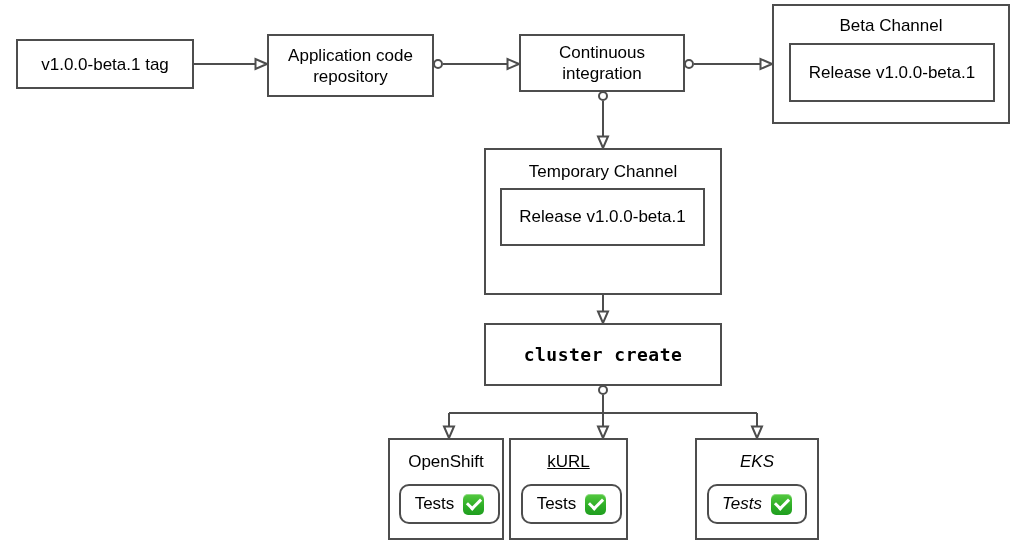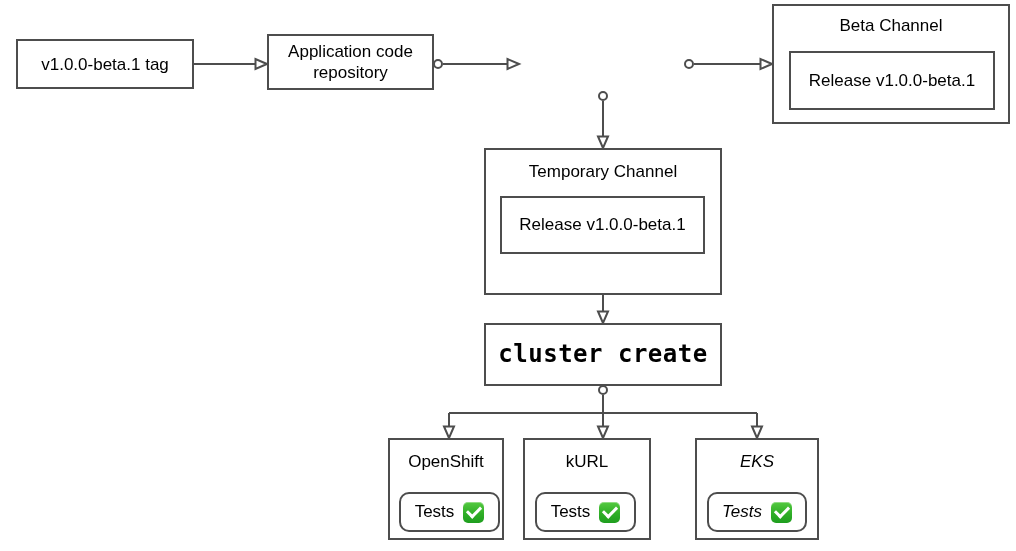--- a/index.html
+++ b/index.html
@@ -48,26 +48,25 @@
   }
   .inner-box {
     position: absolute;
     box-sizing: border-box;
     background: #ffffff;
     border: 2px solid #4d4d4d;
     display: flex;
     align-items: center;
     justify-content: center;
     font-size: 17px;
-    margin-top: 8px;
   }
   .mono-label {
     font-family: "DejaVu Sans Mono", monospace;
     font-weight: bold;
-    font-size: 24px;
+    font-size: 18px;
     letter-spacing: 0.5px;
   }
   .tests-box {
     gap: 9px;
     border-radius: 10px;
   }
   .check-icon {
     display: inline-block;
     position: relative;
     width: 21px;
@@ -133,24 +132,27 @@
         <path d="M603,438 L598,426.5 L608,426.5 Z" fill="#ffffff"></path>
         <path d="M757,438 L752,426.5 L762,426.5 Z" fill="#ffffff"></path>
       </g>
     </g>
   </svg>
 
   <div class="node leaf" style="left:16px; top:39px; width:178px; height:50px;">
     <span>v1.0.0-beta.1 tag</span>
   </div>
 
-  <div class="node leaf" style="left:267px; top:34px; width:167px; height:56px;">
+  <div class="node leaf" style="left:267px; top:34px; width:167px; height:63px;">
     <span>Application code repository</span>
   </div>
 
+  <div class="node leaf" style="left:519px; top:34px; width:166px; height:58px;">
+    <span>Continuous integration</span>
+  </div>
 
   <div class="node container-node" style="left:772px; top:4px; width:238px; height:120px;">
     <div class="container-title" style="padding-top:9px;">Beta Channel</div>
     <div class="inner-box" style="left:15px; top:37px; width:206px; height:59px;">
       <span>Release v1.0.0-beta.1</span>
     </div>
   </div>
 
   <div class="node container-node" style="left:484px; top:148px; width:238px; height:147px;">
     <div class="container-title" style="padding-top:11px;">Temporary Channel</div>
@@ -164,21 +166,21 @@
   </div>
 
   <div class="node container-node" style="left:388px; top:438px; width:116px; height:102px;">
     <div class="container-title" style="padding-top:11px;">OpenShift</div>
     <div class="inner-box tests-box" style="left:9px; top:44px; width:101px; height:40px;">
       <span>Tests</span>
       <span class="check-icon"></span>
     </div>
   </div>
 
-  <div class="node container-node" style="left:523px; top:438px; width:128px; height:102px;">
+  <div class="node container-node" style="left:509px; top:438px; width:119px; height:102px;text-decoration:underline;">
     <div class="container-title" style="padding-top:11px;">kURL</div>
     <div class="inner-box tests-box" style="left:10px; top:44px; width:101px; height:40px;">
       <span>Tests</span>
       <span class="check-icon"></span>
     </div>
   </div>
 
   <div class="node container-node" style="left:695px; top:438px; width:124px; height:102px;font-style:italic;">
     <div class="container-title" style="padding-top:11px;">EKS</div>
     <div class="inner-box tests-box" style="left:10px; top:44px; width:100px; height:40px;">

